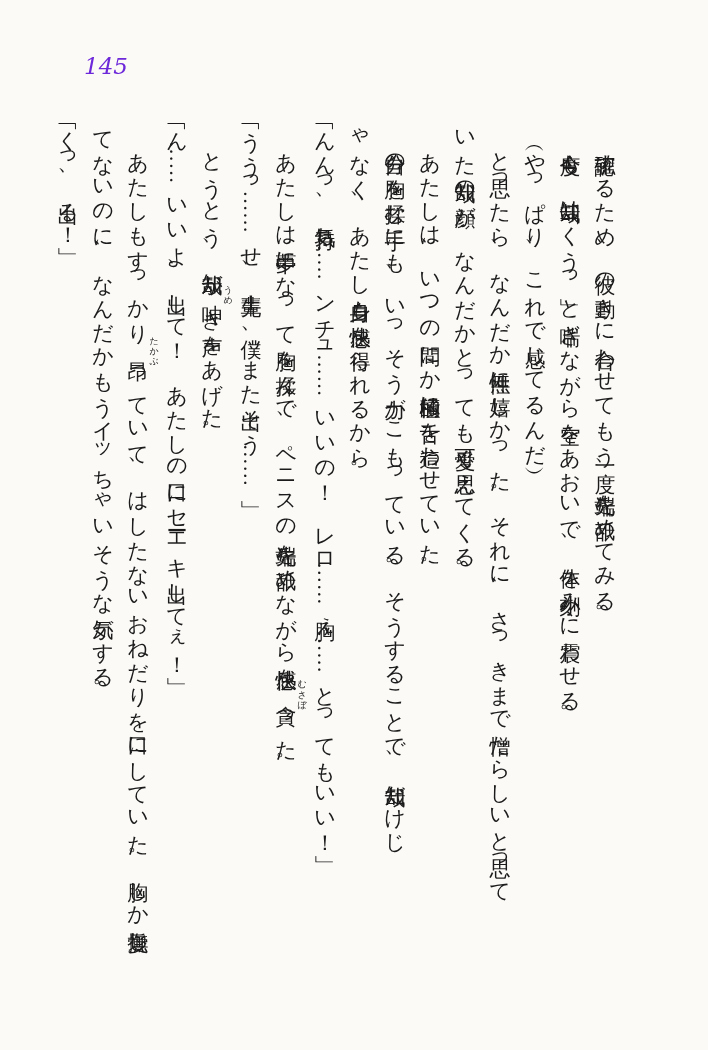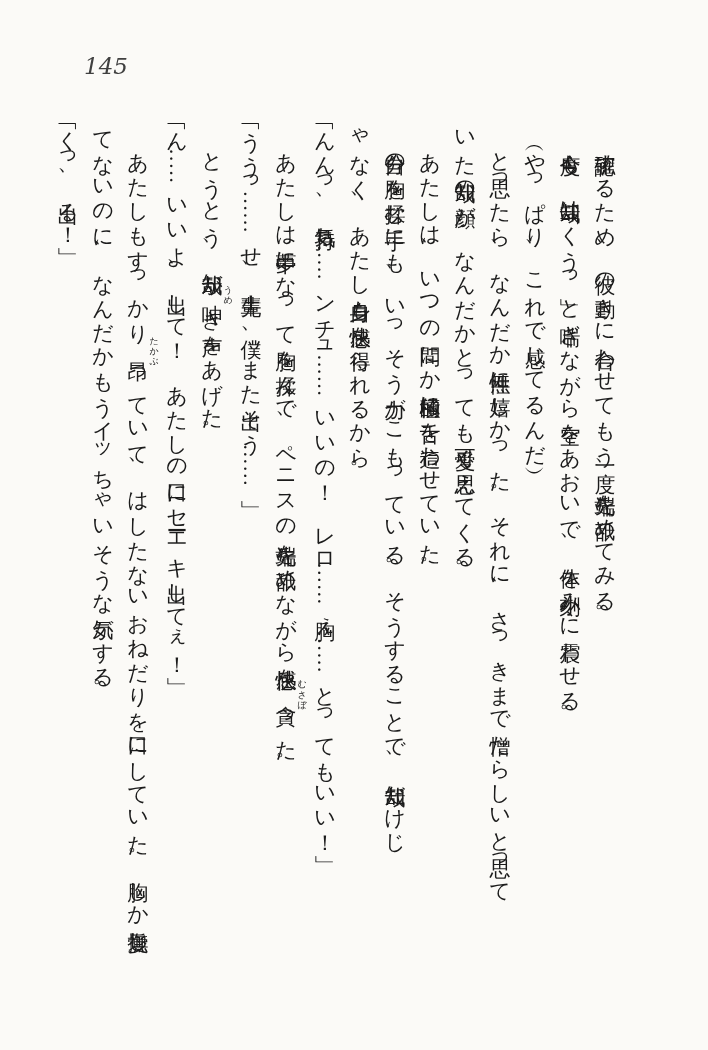--- a/index.html
+++ b/index.html
@@ -13,21 +13,21 @@
     background: #fbfaf7;
     overflow: hidden;
     font-family: "Liberation Serif", "DejaVu Serif", serif;
   }
   .page-number {
     position: absolute;
     top: 53px;
     left: 84px;
     font-size: 23px;
     font-style: italic;
-    color: #404040;
+    color: #6d28d9;
     font-family: "DejaVu Serif", "Liberation Serif", serif;
   }
   .text-block {
     position: absolute;
     top: 116px;
     right: 86px;
     height: 852px;
     width: 562px;
     writing-mode: vertical-rl;
     text-orientation: mixed;

